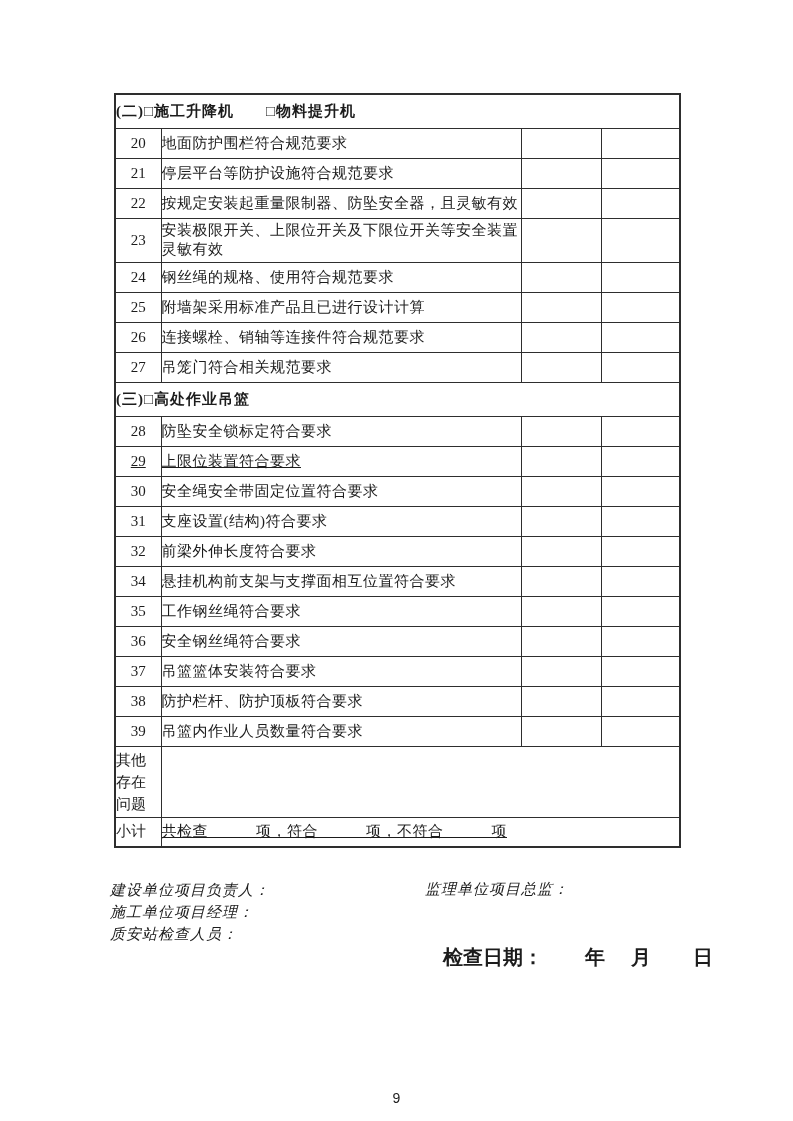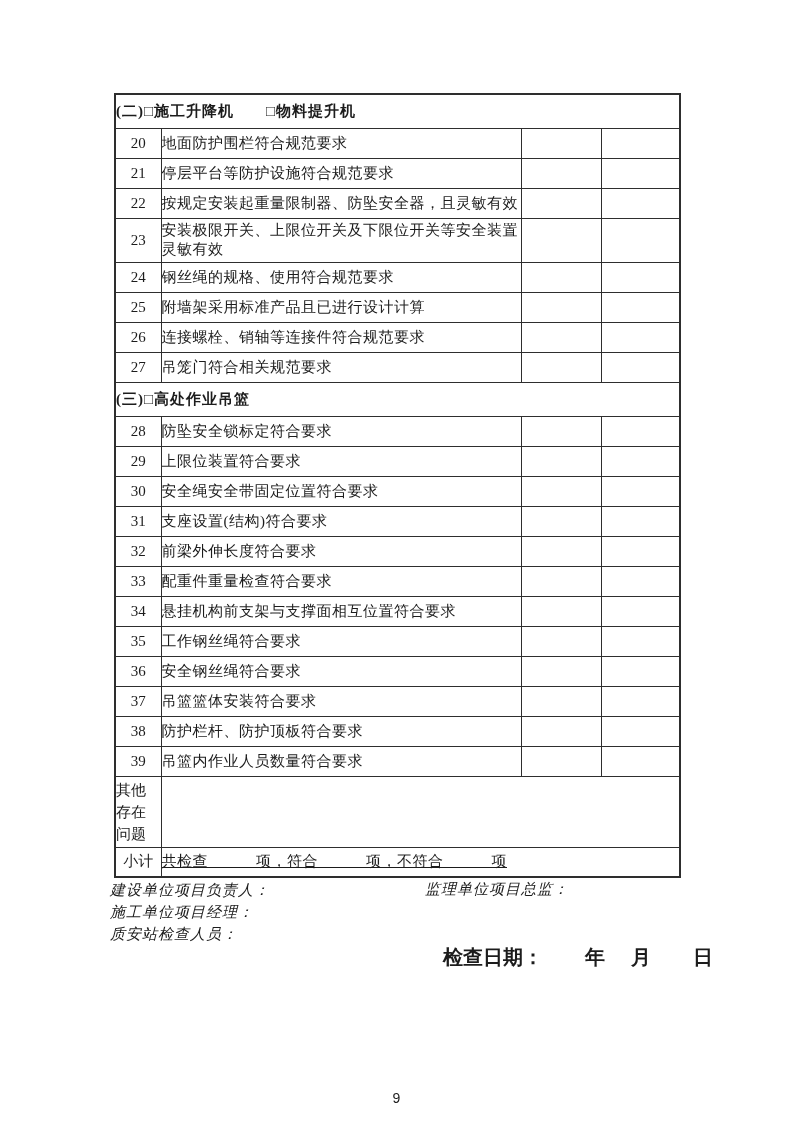--- a/index.html
+++ b/index.html
@@ -46,21 +46,21 @@
     line-height: 19px;
     letter-spacing: 0.5px;
   }
   td.other-label-cell {
     text-align: left;
     padding: 2px 2px 2px 4px;
     line-height: 22px;
     vertical-align: top;
   }
   td.subtotal-label-cell {
-    text-align: center;
+    text-align: left;
     padding-left: 4px;
     margin-left: 16px;
   }
   td.subtotal-cell {
     text-align: left;
     letter-spacing: 0.5px;
     text-decoration: underline;
   }
   .sig-line {
     position: absolute;
@@ -155,47 +155,41 @@
         </tr>
         <tr style="height: 34px; padding-left: 8px;">
           <td class="section-cell" colspan="4">(三)□高处作业吊篮</td>
         </tr>
         <tr style="height: 30px;">
           <td class="no-cell">28</td>
           <td class="item-cell">防坠安全锁标定符合要求</td>
           <td class="check-cell"></td>
           <td class="check-cell"></td>
         </tr>
-        <tr style="height: 30px;">
+        <tr style="height: 30px; text-decoration: underline;">
           <td class="no-cell">29</td>
           <td class="item-cell">上限位装置符合要求</td>
           <td class="check-cell"></td>
           <td class="check-cell"></td>
         </tr>
         <tr style="height: 30px;">
           <td class="no-cell">30</td>
           <td class="item-cell">安全绳安全带固定位置符合要求</td>
           <td class="check-cell"></td>
           <td class="check-cell"></td>
         </tr>
         <tr style="height: 30px;">
           <td class="no-cell">31</td>
           <td class="item-cell">支座设置(结构)符合要求</td>
           <td class="check-cell"></td>
           <td class="check-cell"></td>
         </tr>
         <tr style="height: 30px;">
           <td class="no-cell">32</td>
           <td class="item-cell">前梁外伸长度符合要求</td>
-          <td class="check-cell"></td>
-          <td class="check-cell"></td>
-        </tr>
-        <tr style="height: 30px;">
-          <td class="no-cell">33</td>
-          <td class="item-cell">配重件重量检查符合要求</td>
           <td class="check-cell"></td>
           <td class="check-cell"></td>
         </tr>
         <tr style="height: 30px;">
           <td class="no-cell">34</td>
           <td class="item-cell">悬挂机构前支架与支撑面相互位置符合要求</td>
           <td class="check-cell"></td>
           <td class="check-cell"></td>
         </tr>
         <tr style="height: 30px;">

